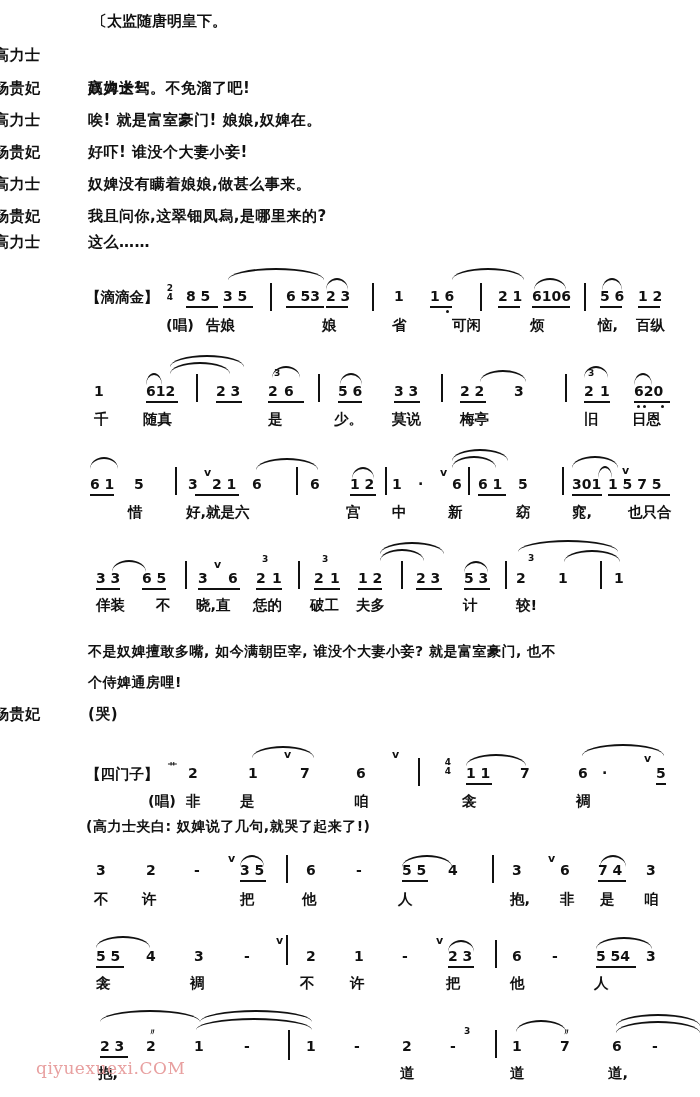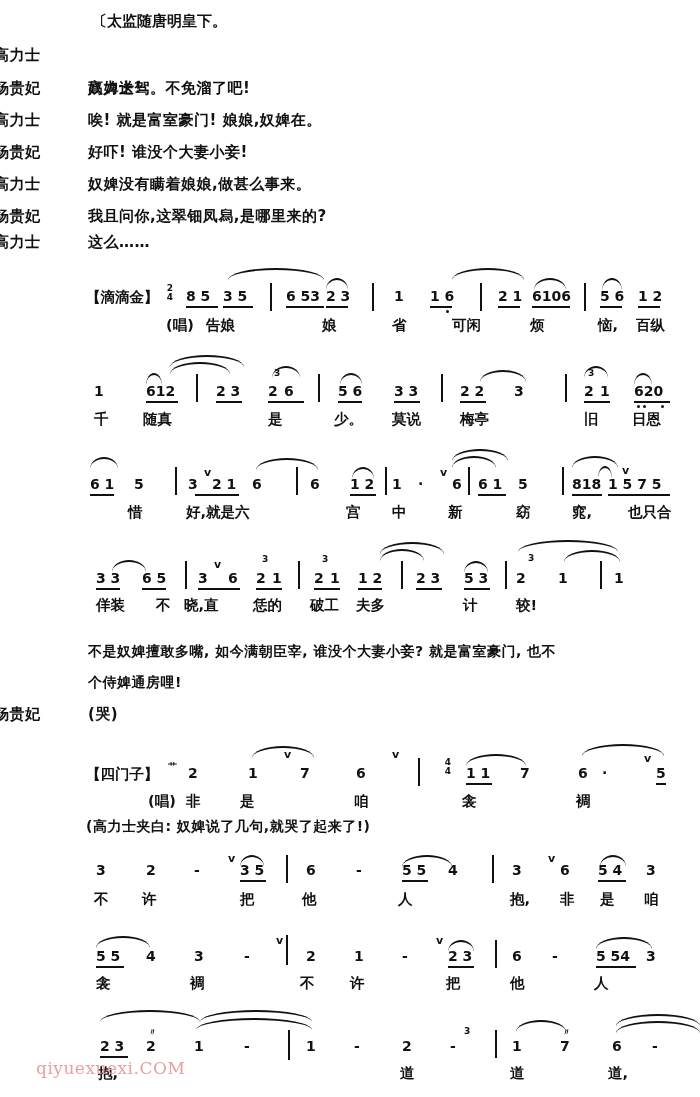--- a/index.html
+++ b/index.html
@@ -168,21 +168,21 @@
   <div class="slur" style="left:452px; top:449px; width:56px;"></div>
   <div class="slur" style="left:452px; top:456px; width:44px;"></div>
   <div class="bar" style="left:468px; top:467px; height:28px;"></div>
   <div class="note" style="left:478px; top:476px;">6 1</div>
   <div class="ul" style="left:478px; top:494px; width:28px;"></div>
   <div class="note" style="left:518px; top:476px;">5</div>
   <div class="bar" style="left:562px; top:467px; height:28px;"></div>
   <div class="slur" style="left:572px; top:456px; width:46px;"></div>
   <div class="slur" style="left:598px; top:466px; width:14px;"></div>
   <div class="brth" style="left:622px; top:464px;">v</div>
-  <div class="note" style="left:572px; top:476px;">818</div>
+  <div class="note" style="left:572px; top:476px;">301</div>
   <div class="ul" style="left:572px; top:494px; width:30px;"></div>
   <div class="note" style="left:608px; top:476px;">1 5 7 5</div>
   <div class="ul" style="left:608px; top:494px; width:62px;"></div>
 
   <div class="lyr" style="left:128px; top:503px;">惜</div>
   <div class="lyr" style="left:186px; top:503px;">好,就是六</div>
   <div class="lyr" style="left:346px; top:503px;">宫</div>
   <div class="lyr" style="left:392px; top:503px;">中</div>
   <div class="lyr" style="left:448px; top:503px;">新</div>
   <div class="lyr" style="left:516px; top:503px;">窈</div>
@@ -222,21 +222,21 @@
   <div class="slur" style="left:518px; top:540px; width:100px;"></div>
   <div class="slur" style="left:564px; top:550px; width:56px;"></div>
   <div class="grace" style="left:528px; top:553px;">3</div>
   <div class="note" style="left:516px; top:570px;">2</div>
   <div class="note" style="left:558px; top:570px;">1</div>
   <div class="bar" style="left:600px; top:561px; height:28px;"></div>
   <div class="note" style="left:614px; top:570px;">1</div>
 
   <div class="lyr" style="left:96px; top:596px;">佯装</div>
   <div class="lyr" style="left:156px; top:596px;">不</div>
-  <div class="lyr" style="left:184px; top:596px;">晓,直</div>
+  <div class="lyr" style="left:196px; top:596px;">晓,直</div>
   <div class="lyr" style="left:253px; top:596px;">恁的</div>
   <div class="lyr" style="left:310px; top:596px;">破工</div>
   <div class="lyr" style="left:356px; top:596px;">夫多</div>
   <div class="lyr" style="left:463px; top:596px;">计</div>
   <div class="lyr" style="left:516px; top:596px;">较!</div>
 </div>
 
 <div class="abs dlg" style="left:88px; top:643px; font-size:14px;">不是奴婢擅敢多嘴, 如今满朝臣宰, 谁没个大妻小妾? 就是富室豪门, 也不</div>
 <div class="abs dlg" style="left:88px; top:674px; font-size:14px;">个侍婢通房哩!</div>
 <div class="abs dlg role" style="top:705px;">杨贵妃</div>
@@ -290,21 +290,21 @@
   <div class="note" style="left:356px; top:862px;">-</div>
   <div class="slur" style="left:402px; top:855px; width:50px;"></div>
   <div class="note" style="left:402px; top:862px;">5 5</div>
   <div class="ul" style="left:402px; top:880px; width:26px;"></div>
   <div class="note" style="left:448px; top:862px;">4</div>
   <div class="bar" style="left:492px; top:855px; height:28px;"></div>
   <div class="note" style="left:512px; top:862px;">3</div>
   <div class="brth" style="left:548px; top:852px;">v</div>
   <div class="note" style="left:560px; top:862px;">6</div>
   <div class="slur" style="left:600px; top:855px; width:26px;"></div>
-  <div class="note" style="left:598px; top:862px;">5 4</div>
+  <div class="note" style="left:598px; top:862px;">7 4</div>
   <div class="ul" style="left:598px; top:880px; width:28px;"></div>
   <div class="note" style="left:646px; top:862px;">3</div>
 
   <div class="lyr" style="left:94px; top:890px;">不</div>
   <div class="lyr" style="left:142px; top:890px;">许</div>
   <div class="lyr" style="left:240px; top:890px;">把</div>
   <div class="lyr" style="left:302px; top:890px;">他</div>
   <div class="lyr" style="left:398px; top:890px;">人</div>
   <div class="lyr" style="left:510px; top:890px;">抱,</div>
   <div class="lyr" style="left:560px; top:890px;">非</div>

